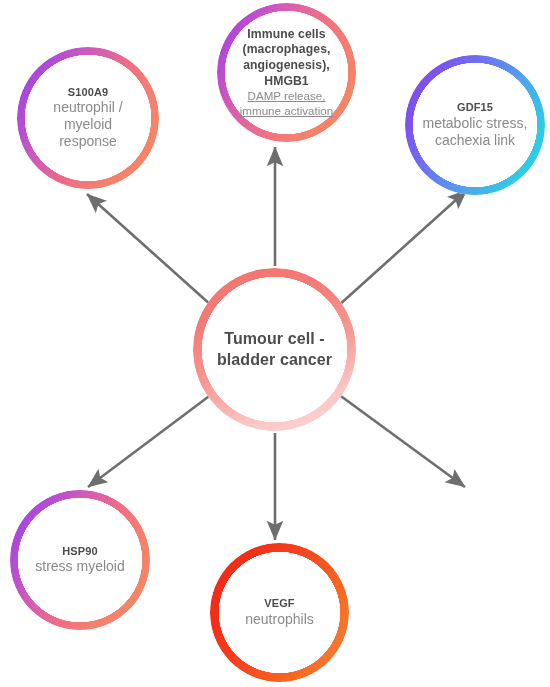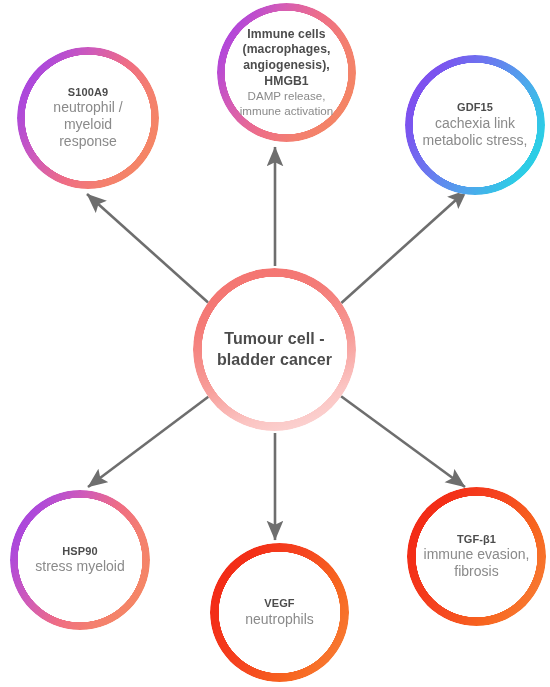--- a/index.html
+++ b/index.html
@@ -91,21 +91,21 @@
 
   
   #node-immune {
     left: 217px; top: 3px;
     width: 139px; height: 139px;
   }
   #node-immune .ring {
     background: linear-gradient(118deg, #a13ce8 0%, #b649d6 16%, #d55cb4 32%, #ee6e88 52%, #f37f70 70%, #f5895c 100%);
   }
   #node-immune .title { font-size: 12.2px; line-height: 1.28; }
-  #node-immune .desc { font-size: 11.6px; line-height: 1.25; }
+  #node-immune .desc { font-size: 11.6px; line-height: 1.25; text-decoration: underline; }
   #node-immune .node-text { padding: 0 8px; }
 
   
   #node-gdf15 {
     left: 405px; top: 55px;
     width: 140px; height: 140px;
   }
   #node-gdf15 .ring {
     background: linear-gradient(118deg, #8b44ee 0%, #7a55ef 20%, #6a78ef 40%, #4fa5ec 62%, #2ecbe6 82%, #21d6e2 100%);
   }
@@ -185,22 +185,22 @@
       <span class="title">HMGB1</span>
       <span class="desc">DAMP release,</span>
       <span class="desc">immune activation</span>
     </div>
   </div>
 
   <div class="node" id="node-gdf15">
     <div class="ring"></div>
     <div class="node-text">
       <span class="title">GDF15</span>
+      <span class="desc">metabolic stress,</span>
       <span class="desc">cachexia link</span>
-      <span class="desc">metabolic stress,</span>
     </div>
   </div>
 
   <div class="node" id="node-center">
     <div class="ring"></div>
     <div class="node-text">
       <span class="title">Tumour cell -</span>
       <span class="title">bladder cancer</span>
     </div>
   </div>
@@ -214,22 +214,14 @@
   </div>
 
   <div class="node" id="node-vegf">
     <div class="ring"></div>
     <div class="node-text">
       <span class="title">VEGF</span>
       <span class="desc">neutrophils</span>
     </div>
   </div>
 
-  <div class="node" id="node-tgfb1">
-    <div class="ring"></div>
-    <div class="node-text">
-      <span class="title">TGF-β1</span>
-      <span class="desc">immune evasion,</span>
-      <span class="desc">fibrosis</span>
-    </div>
-  </div>
 
 </div>
 
 </body></html>

